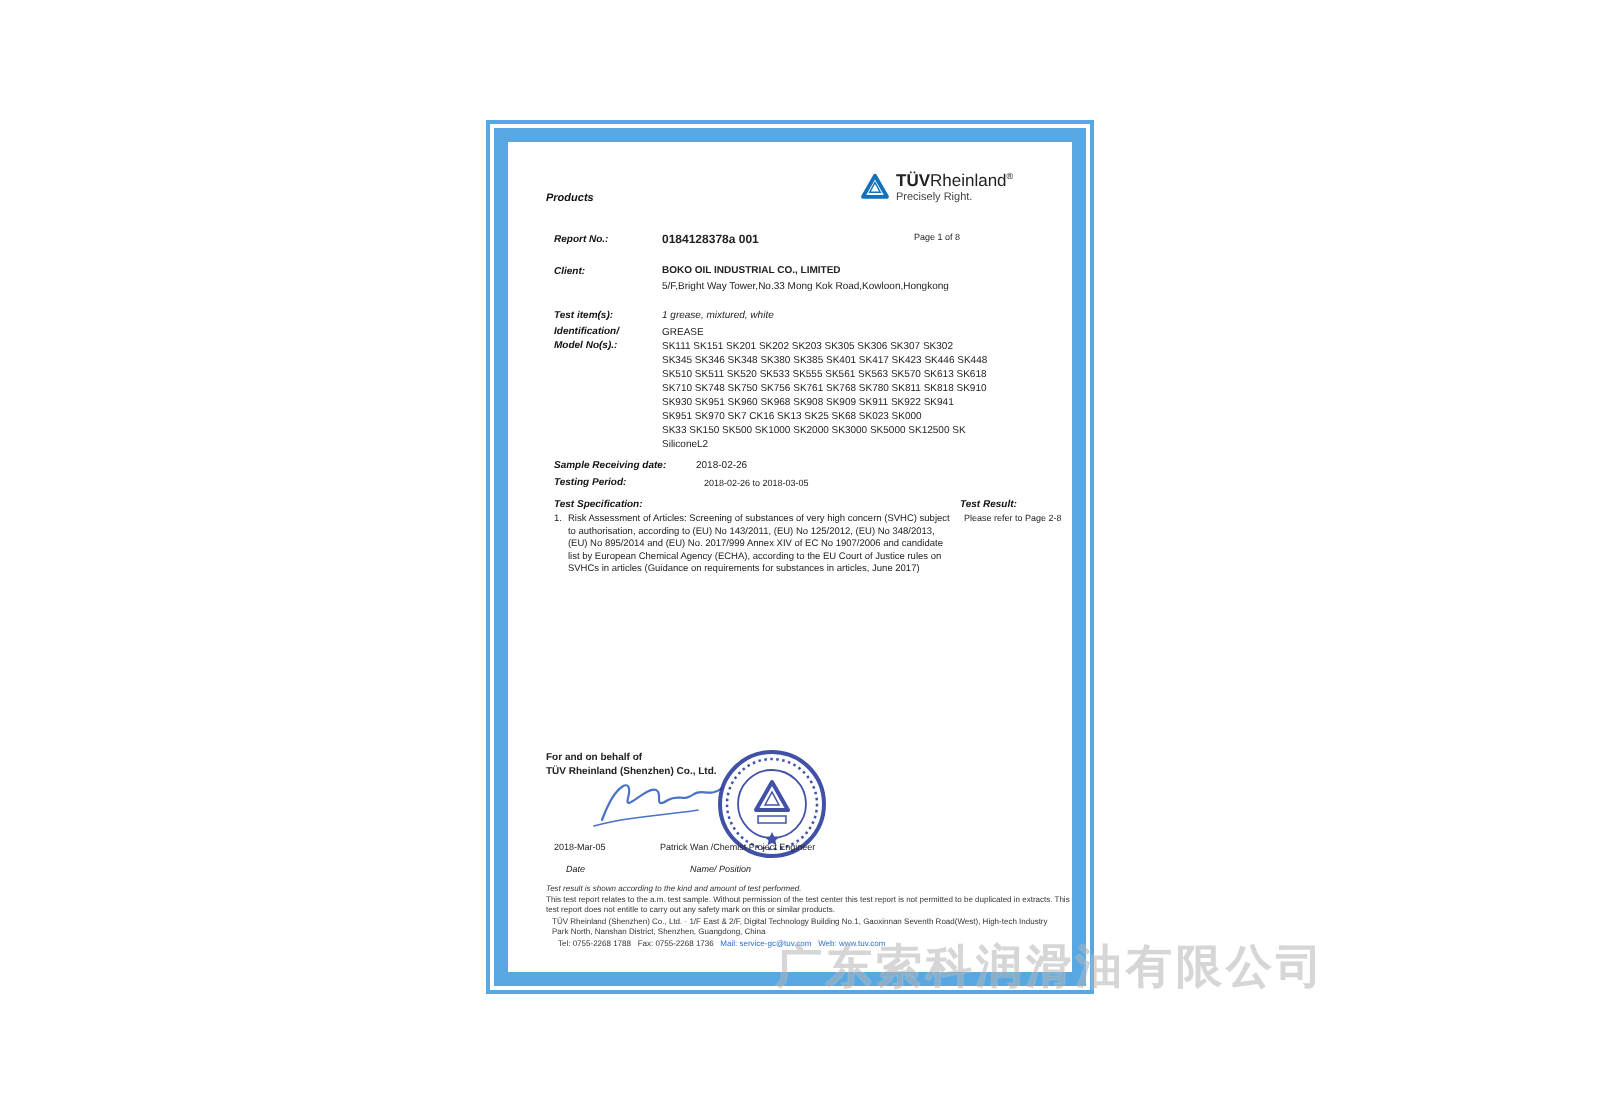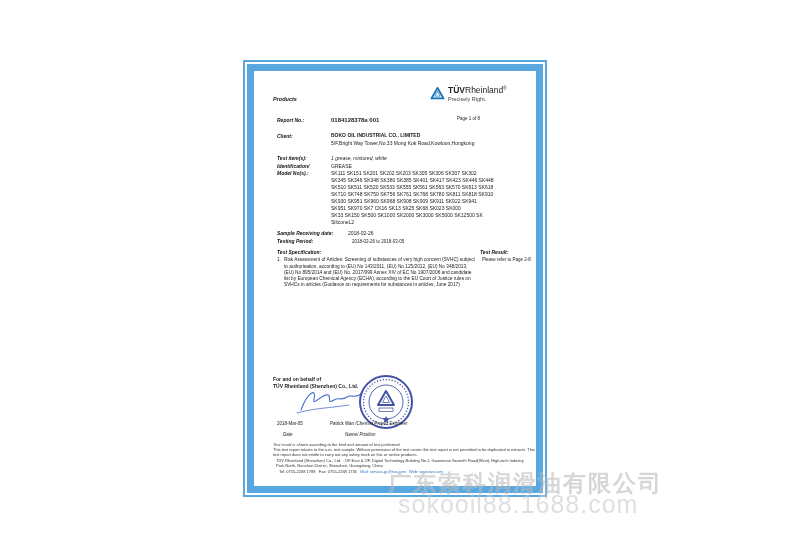--- a/index.html
+++ b/index.html
@@ -143,15 +143,14 @@
             <span class="link">Mail: service-gc@tuv.com</span>&nbsp;&nbsp;
             <span class="link">Web: www.tuv.com</span>
           </div>
 
         </div>
       </div>
     </div>
   </div>
 
   <div class="watermark wm1">广东索科润滑油有限公司</div>
-  <div class="watermark wm2">sokooil88.1688.com</div>
 
 </div>
 
 </body></html>

